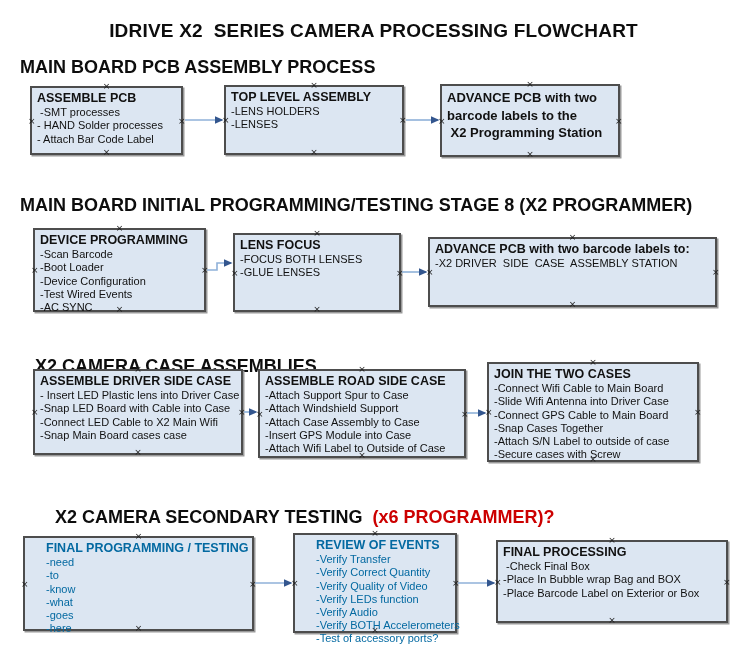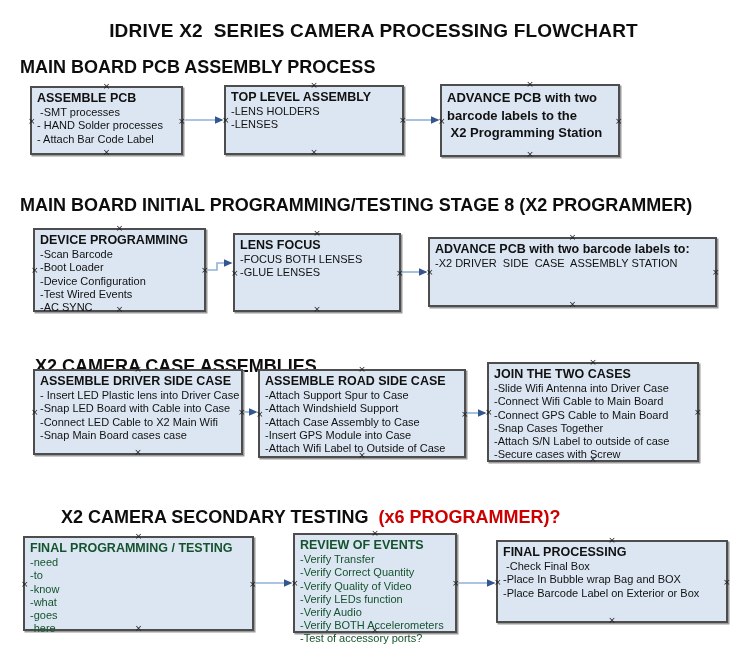--- a/index.html
+++ b/index.html
@@ -16,38 +16,38 @@
   }
   .red{color:#cc0000;}
   .box{
     position:absolute;background:#dce6f2;border:2px solid #4d4d4d;
     box-shadow:1.5px 1.5px 0 #9a9a9a;box-sizing:border-box;
     padding:3px 4px 2px 5px;overflow:visible;
   }
   .bt{font-size:12.5px;font-weight:bold;line-height:1.22;white-space:pre;}
   .bt.big{font-size:13px;line-height:1.35;}
   .bl{font-size:11px;line-height:13.2px;white-space:pre;}
-  .box.redbox .bt,.box.redbox .bl{color:#14532d;}
+  .box.redbox .bt,.box.redbox .bl{color:#0369a1;margin-left:16px;}
   .overlay{position:absolute;left:0;top:0;pointer-events:none;}
   .cp{
     position:absolute;font-size:9px;line-height:9px;color:#1c1c1c;
     font-family:"DejaVu Sans",sans-serif;pointer-events:none;
   }
 </style>
 </head>
 <body>
 
 <div class="canvas">
 
   <div class="title">IDRIVE X2  SERIES CAMERA PROCESSING FLOWCHART</div>
 
   <div class="sec-h" style="left:20px;top:57px">MAIN BOARD PCB ASSEMBLY PROCESS</div>
   <div class="sec-h" style="left:20px;top:195px">MAIN BOARD INITIAL PROGRAMMING/TESTING STAGE 8 (X2 PROGRAMMER)</div>
   <div class="sec-h" style="left:35px;top:356px">X2 CAMERA CASE ASSEMBLIES</div>
-  <div class="sec-h" style="left:41px;top:486px">
+  <div class="sec-h" style="left:35px;top:486px">
     <span>X2 CAMERA SECONDARY TESTING </span><span class="red"> (x6 PROGRAMMER)?</span>
   </div>
 
   <div class="box" style="left:30px;top:86px;width:153px;height:69px">
     <div class="bt">ASSEMBLE PCB</div>
     <div class="bl"> -SMT processes</div>
     <div class="bl">- HAND Solder processes</div>
     <div class="bl">- Attach Bar Code Label</div>
   <span class="cp" style="left: 50%; top: -6px; transform: translate(-50%, 0px);">×</span>
       <span class="cp" style="left: 50%; top: calc(100% - 5px); transform: translate(-50%, 0px);">×</span>
@@ -127,22 +127,22 @@
     <div class="bl">-Insert GPS Module into Case</div>
     <div class="bl">-Attach Wifi Label to Outside of Case</div>
   <span class="cp" style="left: 50%; top: -6px; transform: translate(-50%, 0px);">×</span>
       <span class="cp" style="left: 50%; top: calc(100% - 5px); transform: translate(-50%, 0px);">×</span>
       <span class="cp" style="left: -4px; top: 50%; transform: translate(0px, -50%);">×</span>
       <span class="cp" style="left: calc(100% - 3px); top: 50%; transform: translate(0px, -50%);">×</span>
     </div>
 
   <div class="box" style="left:487px;top:362px;width:212px;height:100px">
     <div class="bt">JOIN THE TWO CASES</div>
+    <div class="bl">-Connect Wifi Cable to Main Board</div>
     <div class="bl">-Slide Wifi Antenna into Driver Case</div>
-    <div class="bl">-Connect Wifi Cable to Main Board</div>
     <div class="bl">-Connect GPS Cable to Main Board</div>
     <div class="bl">-Snap Cases Together</div>
     <div class="bl">-Attach S/N Label to outside of case</div>
     <div class="bl">-Secure cases with Screw</div>
   <span class="cp" style="left: 50%; top: -6px; transform: translate(-50%, 0px);">×</span>
       <span class="cp" style="left: 50%; top: calc(100% - 5px); transform: translate(-50%, 0px);">×</span>
       <span class="cp" style="left: -4px; top: 50%; transform: translate(0px, -50%);">×</span>
       <span class="cp" style="left: calc(100% - 3px); top: 50%; transform: translate(0px, -50%);">×</span>
     </div>
 

